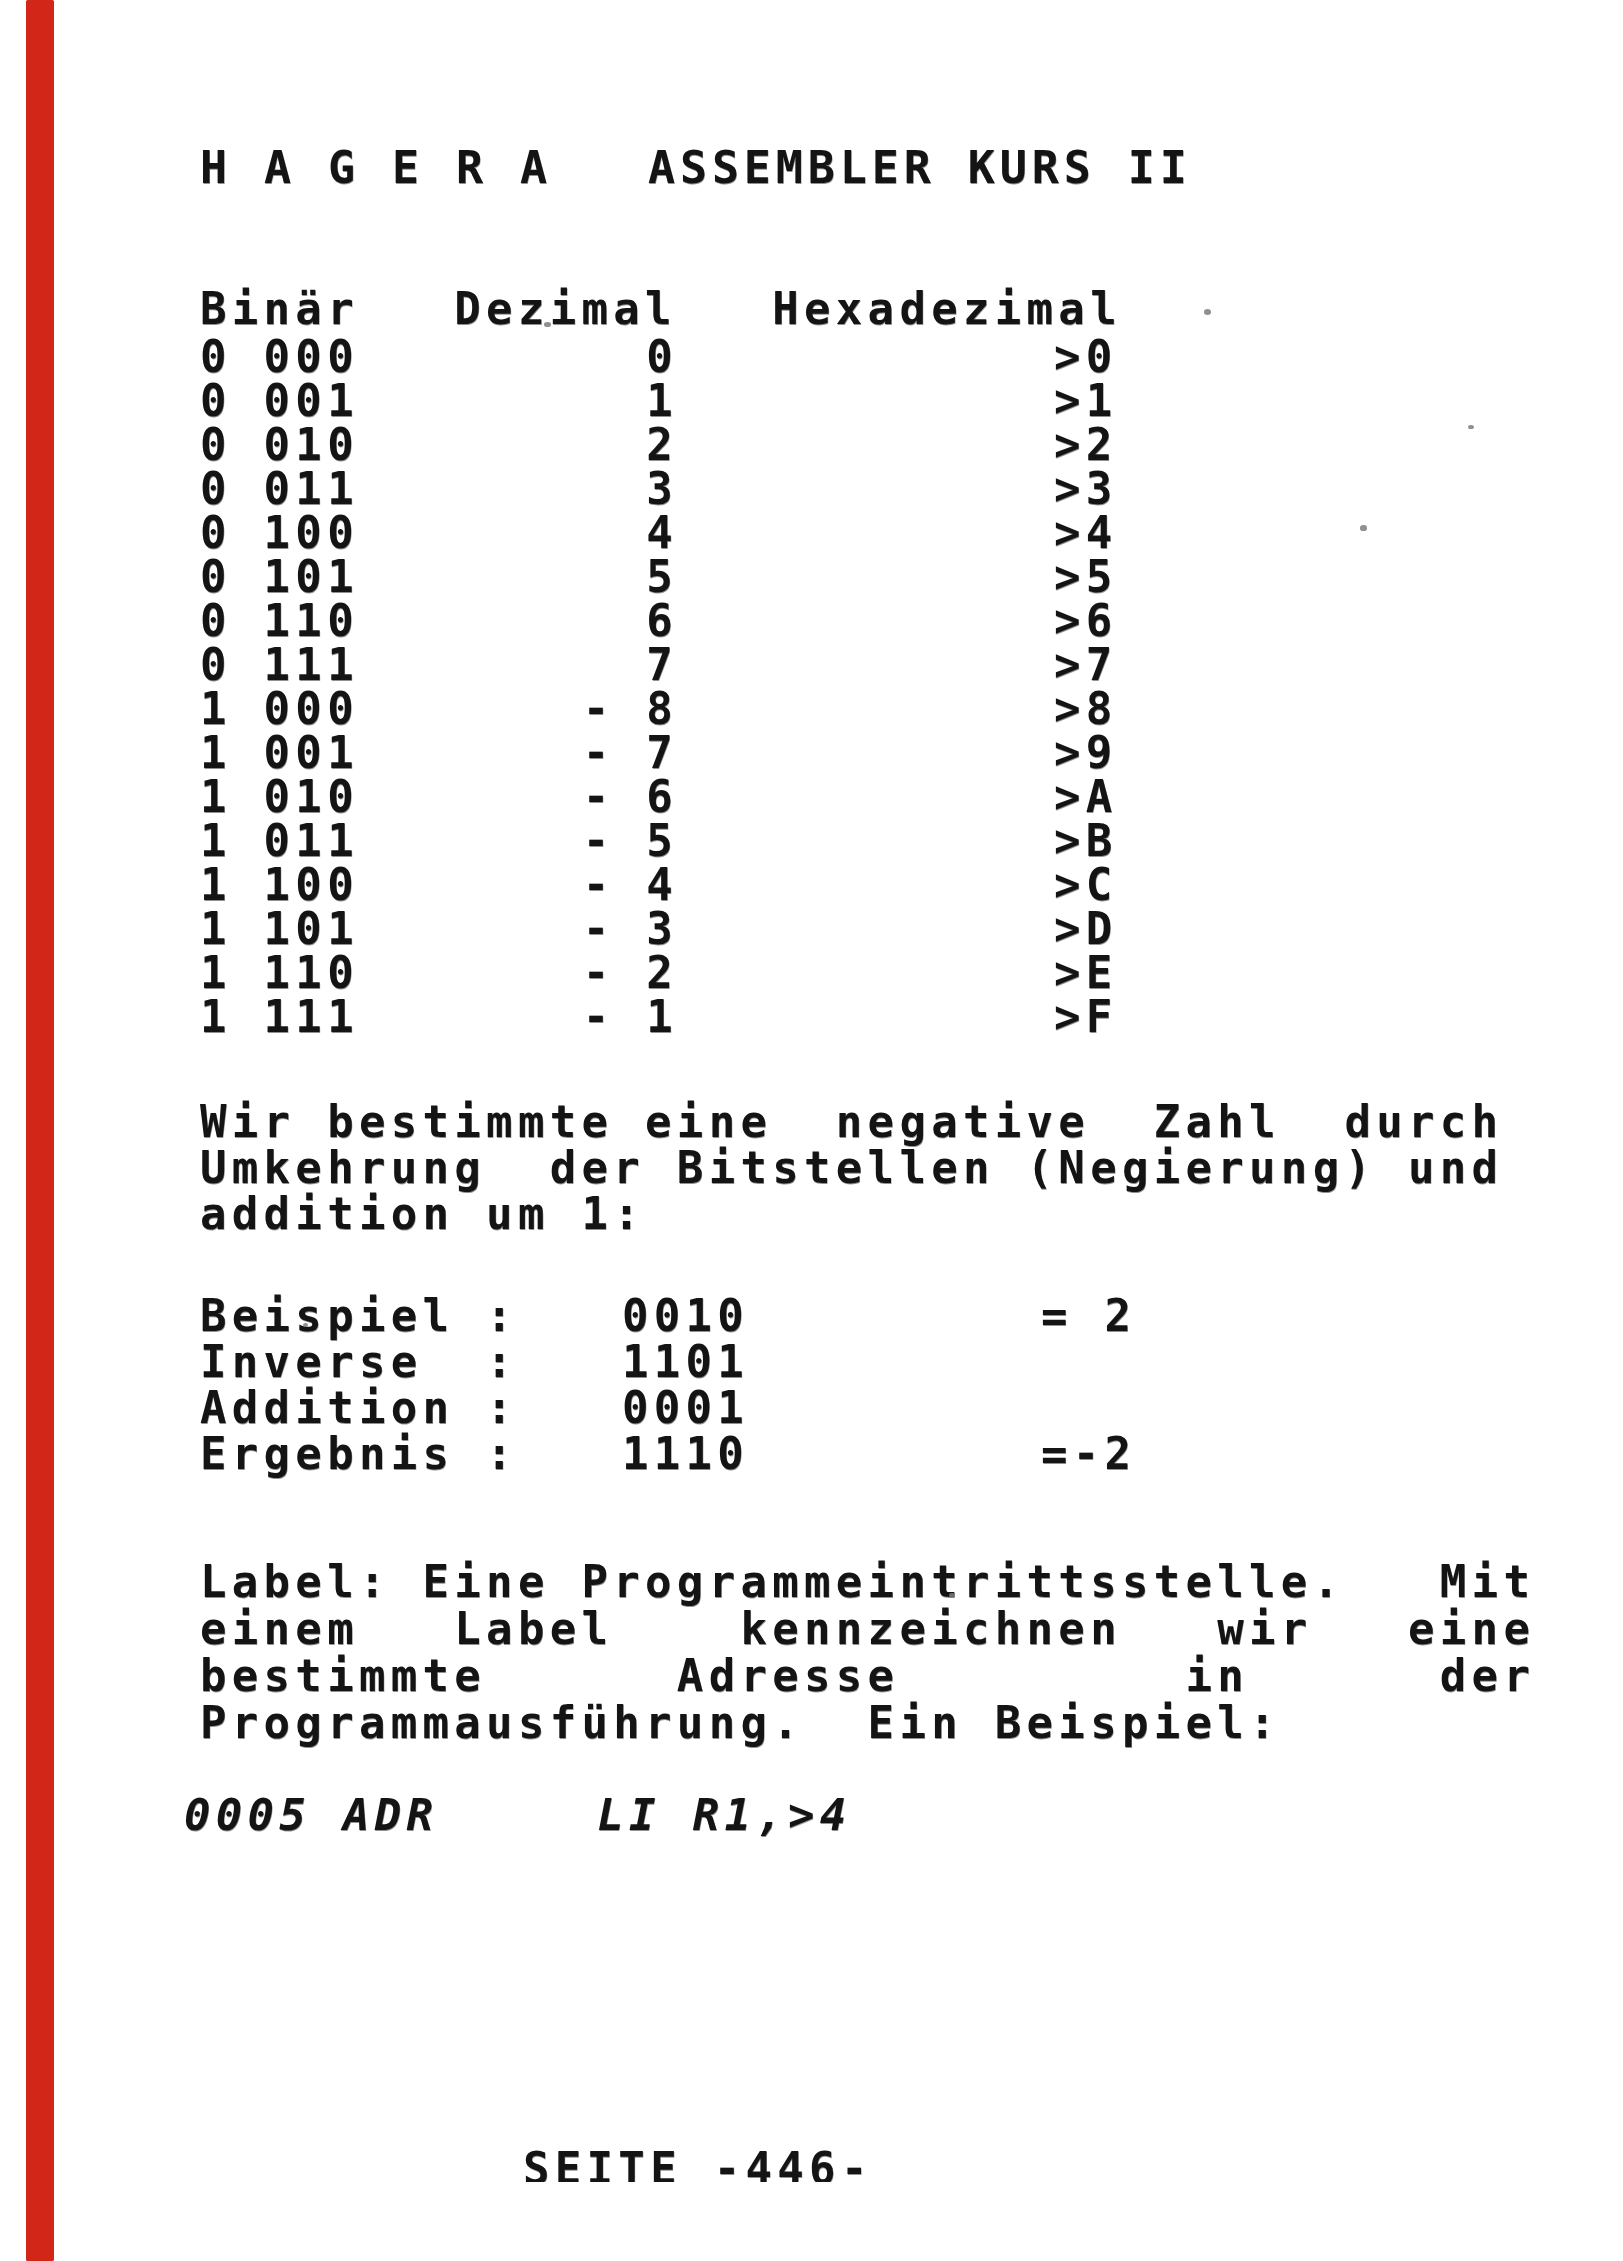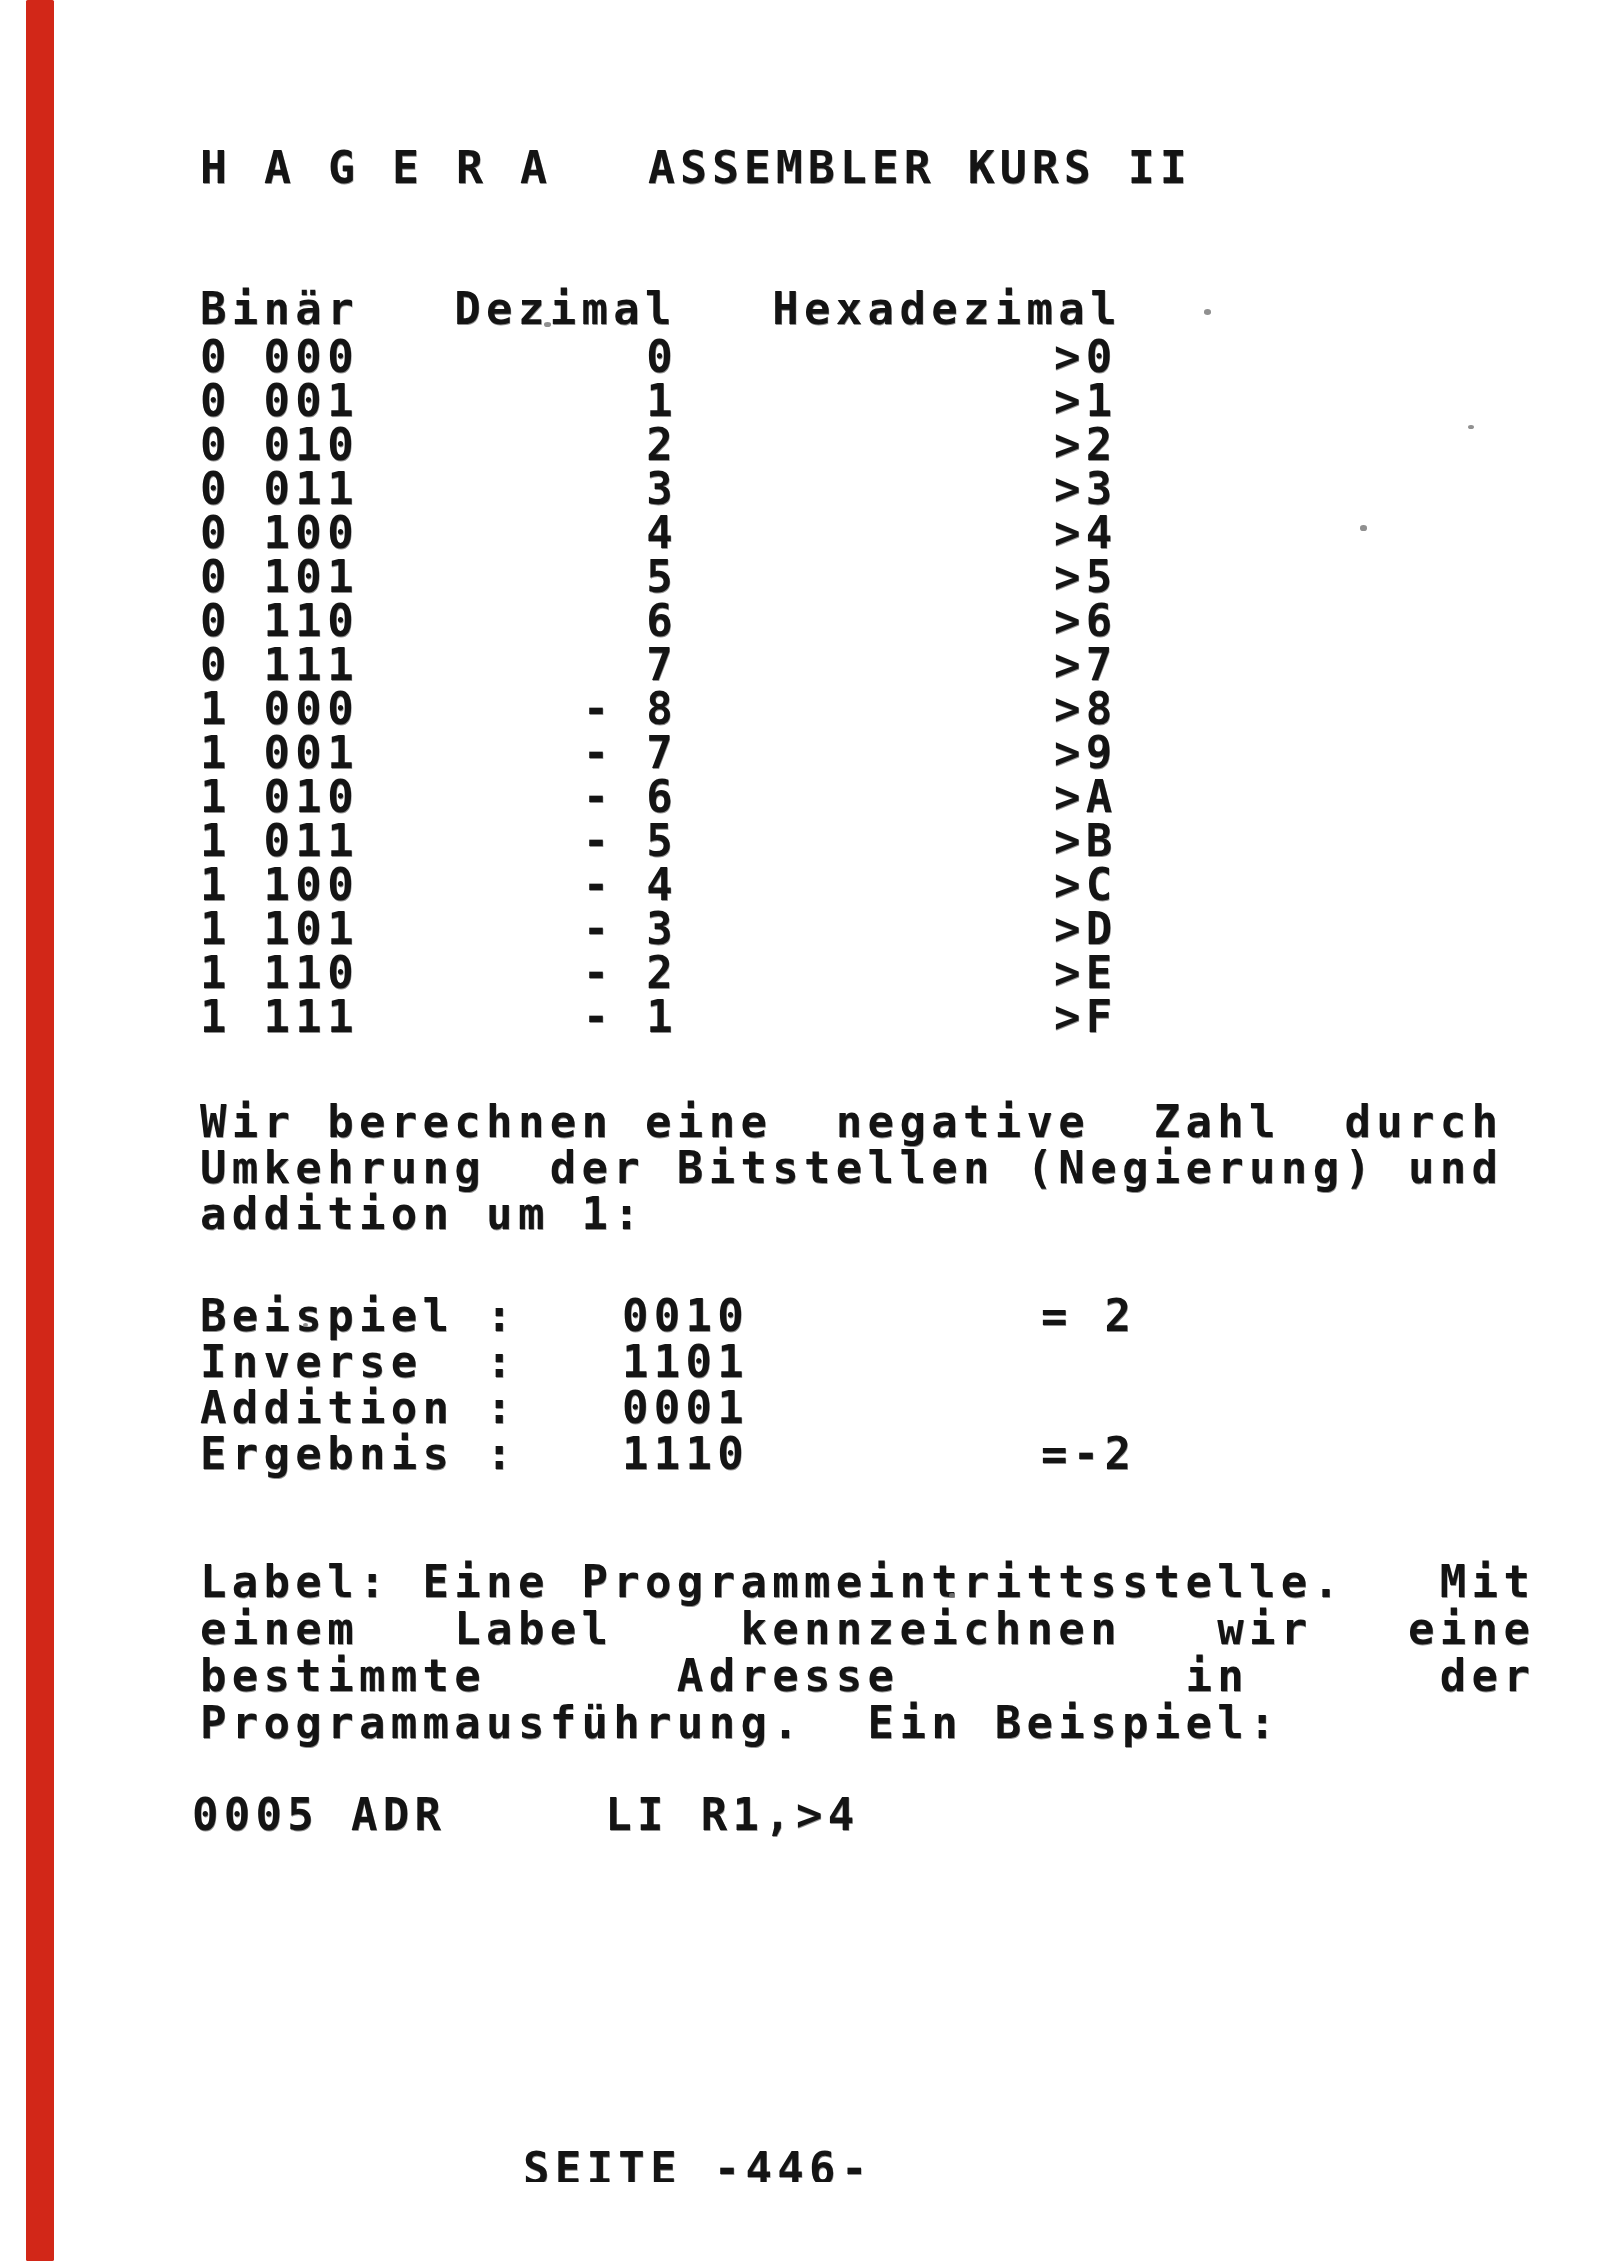--- a/index.html
+++ b/index.html
@@ -29,39 +29,39 @@
   .c-hex{position:absolute;left:854px;}
   .para{left:180px;line-height:46px;}
   .para1{top:1099px;}
   .para2{top:1558px;line-height:47px;}
   .para3{top:1880px;line-height:46px;}
   .example-rows{left:180px;top:1293px;}
   .exrow{position:relative;height:46px;line-height:46px;white-space:pre;}
   .ex-label{position:absolute;left:0;}
   .ex-value{position:absolute;left:422px;}
   .ex-result{position:absolute;left:841px;}
-  .code-line{left:172px;top:1792px;line-height:46px;}
+  .code-line{left:164px;top:1792px;line-height:46px;font-style:italic;}
   .footer{left:503px;top:2146px;line-height:46px;height:36px;overflow:hidden;}
   .speck{position:absolute;background:#7d7d7d;border-radius:50%;opacity:0.85;}
 </style>
 </head>
 <body>
 
 <div class="page" style="background: rgb(255, 255, 255); color: rgb(20, 20, 20); margin-left: 20px;">
 
   <div class="red-bar" style="background: rgb(210, 39, 24);"></div>
 
   <div class="abs title">H A G E R A   ASSEMBLER KURS II</div>
 
   <div>
     <div class="abs table-header">Binär   Dezimal   Hexadezimal</div>
     <div class="abs table-rows"><div class="trow"><span class="c-bin">0 000</span><span class="c-dec">0</span><span class="c-hex">&gt;0</span></div><div class="trow"><span class="c-bin">0 001</span><span class="c-dec">1</span><span class="c-hex">&gt;1</span></div><div class="trow"><span class="c-bin">0 010</span><span class="c-dec">2</span><span class="c-hex">&gt;2</span></div><div class="trow"><span class="c-bin">0 011</span><span class="c-dec">3</span><span class="c-hex">&gt;3</span></div><div class="trow"><span class="c-bin">0 100</span><span class="c-dec">4</span><span class="c-hex">&gt;4</span></div><div class="trow"><span class="c-bin">0 101</span><span class="c-dec">5</span><span class="c-hex">&gt;5</span></div><div class="trow"><span class="c-bin">0 110</span><span class="c-dec">6</span><span class="c-hex">&gt;6</span></div><div class="trow"><span class="c-bin">0 111</span><span class="c-dec">7</span><span class="c-hex">&gt;7</span></div><div class="trow"><span class="c-bin">1 000</span><span class="c-dec">- 8</span><span class="c-hex">&gt;8</span></div><div class="trow"><span class="c-bin">1 001</span><span class="c-dec">- 7</span><span class="c-hex">&gt;9</span></div><div class="trow"><span class="c-bin">1 010</span><span class="c-dec">- 6</span><span class="c-hex">&gt;A</span></div><div class="trow"><span class="c-bin">1 011</span><span class="c-dec">- 5</span><span class="c-hex">&gt;B</span></div><div class="trow"><span class="c-bin">1 100</span><span class="c-dec">- 4</span><span class="c-hex">&gt;C</span></div><div class="trow"><span class="c-bin">1 101</span><span class="c-dec">- 3</span><span class="c-hex">&gt;D</span></div><div class="trow"><span class="c-bin">1 110</span><span class="c-dec">- 2</span><span class="c-hex">&gt;E</span></div><div class="trow"><span class="c-bin">1 111</span><span class="c-dec">- 1</span><span class="c-hex">&gt;F</span></div></div>
   </div>
 
-  <div class="abs para para1">Wir berechnen eine  negative  Zahl  durch
+  <div class="abs para para1">Wir bestimmte eine  negative  Zahl  durch
 Umkehrung  der Bitstellen (Negierung) und
 addition um 1:</div>
 
   <div class="abs example-rows"><div class="exrow"><span class="ex-label">Beispiel :</span><span class="ex-value">0010</span><span class="ex-result">= 2</span></div><div class="exrow"><span class="ex-label">Inverse  :</span><span class="ex-value">1101</span></div><div class="exrow"><span class="ex-label">Addition :</span><span class="ex-value">0001</span></div><div class="exrow"><span class="ex-label">Ergebnis :</span><span class="ex-value">1110</span><span class="ex-result">=-2</span></div></div>
 
   <div class="abs para para2">Label: Eine Programmeintrittsstelle.   Mit
 einem   Label    kennzeichnen   wir   eine
 bestimmte      Adresse         in      der
 Programmausführung.  Ein Beispiel:</div>
 

